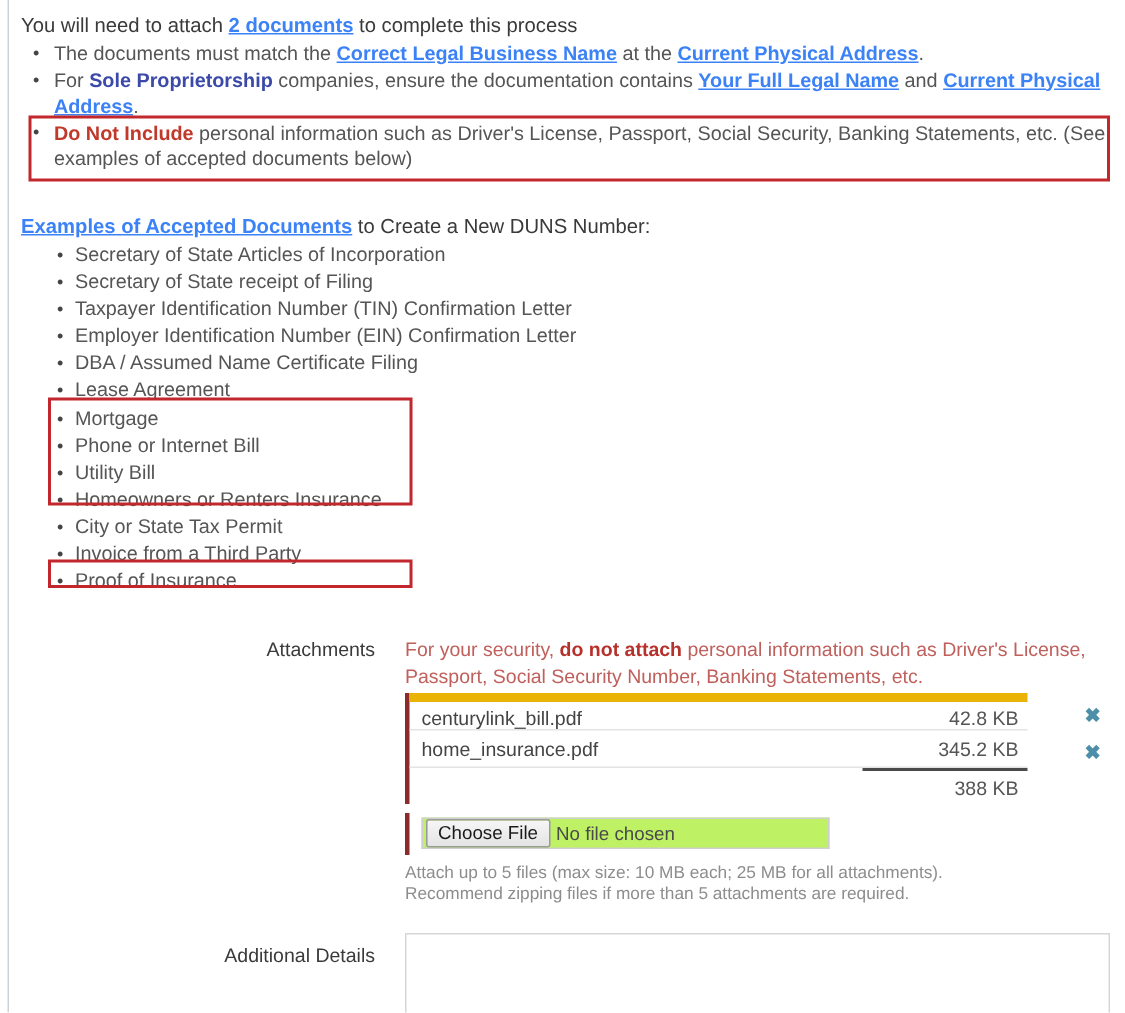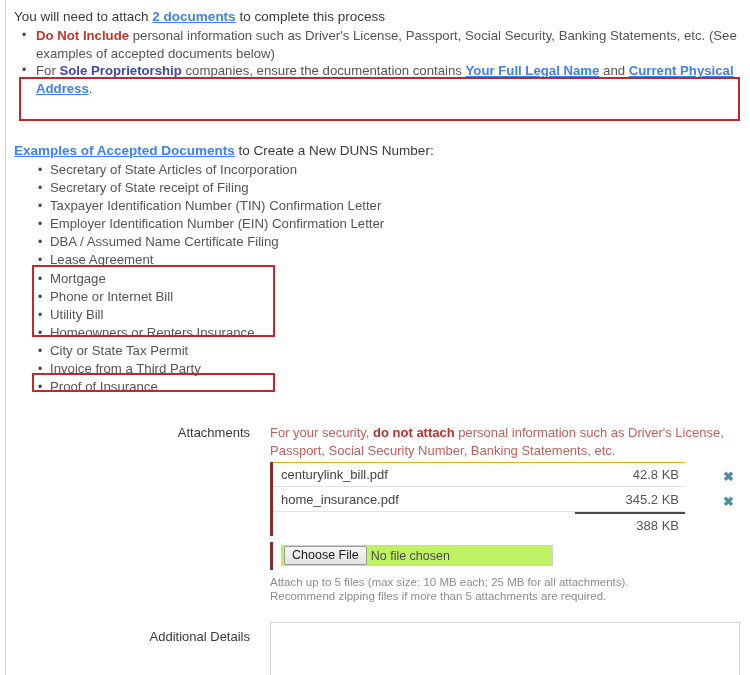--- a/index.html
+++ b/index.html
@@ -143,21 +143,21 @@
     box-sizing: border-box;
   }
   .attach-row {
     display: flex;
     align-items: center;
     height: 25px;
     border-bottom: 1px solid #e3e3e3;
     padding-left: 8px;
     box-sizing: border-box;
   }
-  .attach-row:first-child { border-top: 1px solid #eab308; }
+  .attach-row:first-child { border-top: 6px solid #eab308; align-items: flex-end; }
   .attach-name {
     flex: 1;
     color: #444;
     font-size: 13px;
   }
   .attach-size {
     width: 110px;
     text-align: right;
     color: #555;
     font-size: 13px;
@@ -264,22 +264,23 @@
 
 <div class="left-rule"></div>
 
 <div class="page">
 
   <div class="intro">
     <p class="intro-lead">
       <span>You will need to attach </span><span class="u">2 documents</span><span> to complete this process</span>
     </p>
     <ul class="bullets" id="intro-bullets">
+        <li><span>The documents must match the </span><span class="u">Correct Legal Business Name</span><span> at the </span><span class="u">Current Physical Address</span><span>.</span></li>
+        <li><span>For </span><span class="blue">Sole Proprietorship</span><span> companies, ensure the documentation contains </span><span class="u">Your Full Legal Name</span><span> and </span><span class="u">Current Physical Address</span><span>.</span></li>
         <li><span class="warn">Do Not Include</span><span> personal information such as Driver's License, Passport, Social Security, Banking Statements, etc. (See examples of accepted documents below)</span></li>
-        <li><span>For </span><span class="blue">Sole Proprietorship</span><span> companies, ensure the documentation contains </span><span class="u">Your Full Legal Name</span><span> and </span><span class="u">Current Physical Address</span><span>.</span></li>
       </ul>
   </div>
 
   <div class="examples">
     <div class="examples-head">
       <span class="u">Examples of Accepted Documents</span><span> to Create a New DUNS Number:</span>
     </div>
     <ul class="bullets" id="examples-list">
         <li>Secretary of State Articles of Incorporation</li>
         <li>Secretary of State receipt of Filing</li>

